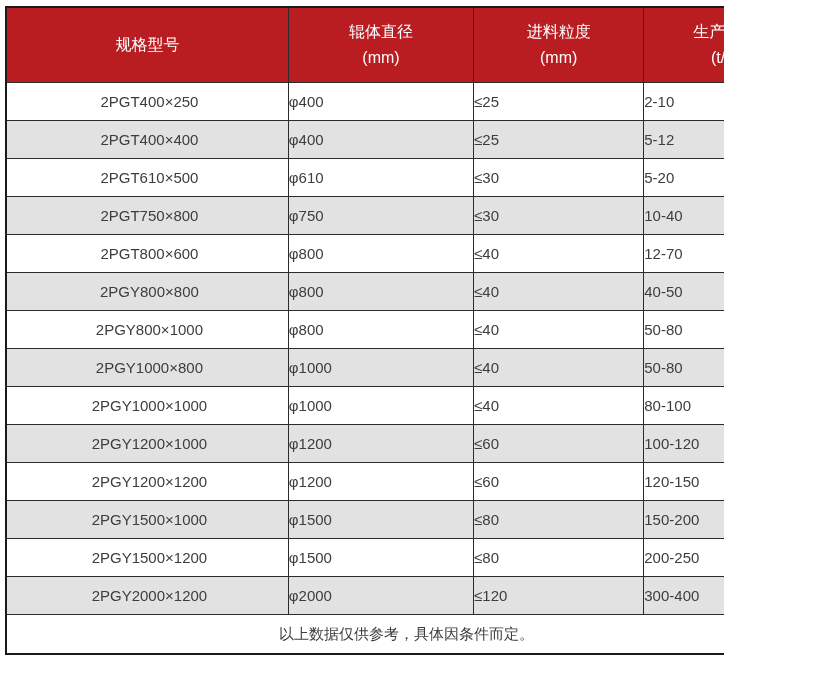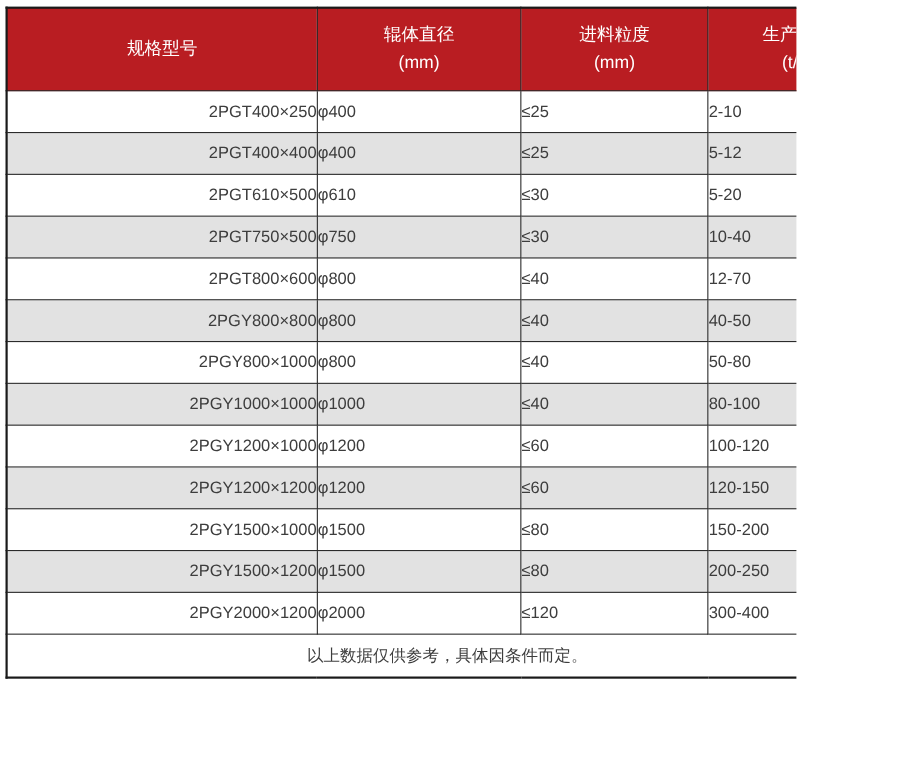--- a/index.html
+++ b/index.html
@@ -48,21 +48,21 @@
     font-size: 15px;
     color: #3d3d3d;
     text-align: left;
     vertical-align: middle;
     background: #ffffff;
   }
   tbody tr:nth-child(even) td {
     background: #e2e2e2;
   }
   tbody td.left {
-    text-align: right;
+    text-align: center;
     padding-left: 4px;
   }
   
   tfoot td {
     height: 38px;
     font-size: 15px;
     color: #3d3d3d;
     text-align: center;
     vertical-align: middle;
     background: #ffffff;
@@ -111,40 +111,46 @@
           <td>≤25</td>
           <td>5-12</td>
         </tr>
         <tr>
           <td class="left">2PGT610×500</td>
           <td>φ610</td>
           <td>≤30</td>
           <td>5-20</td>
         </tr>
         <tr>
-          <td class="left">2PGT750×500</td>
+          <td class="left">2PGT750×800</td>
           <td>φ750</td>
           <td>≤30</td>
           <td>10-40</td>
         </tr>
         <tr>
           <td class="left">2PGT800×600</td>
           <td>φ800</td>
           <td>≤40</td>
           <td>12-70</td>
         </tr>
         <tr>
           <td class="left">2PGY800×800</td>
           <td>φ800</td>
           <td>≤40</td>
           <td>40-50</td>
         </tr>
         <tr>
           <td class="left">2PGY800×1000</td>
           <td>φ800</td>
+          <td>≤40</td>
+          <td>50-80</td>
+        </tr>
+        <tr>
+          <td class="left">2PGY1000×800</td>
+          <td>φ1000</td>
           <td>≤40</td>
           <td>50-80</td>
         </tr>
         <tr>
           <td class="left">2PGY1000×1000</td>
           <td>φ1000</td>
           <td>≤40</td>
           <td>80-100</td>
         </tr>
         <tr>

